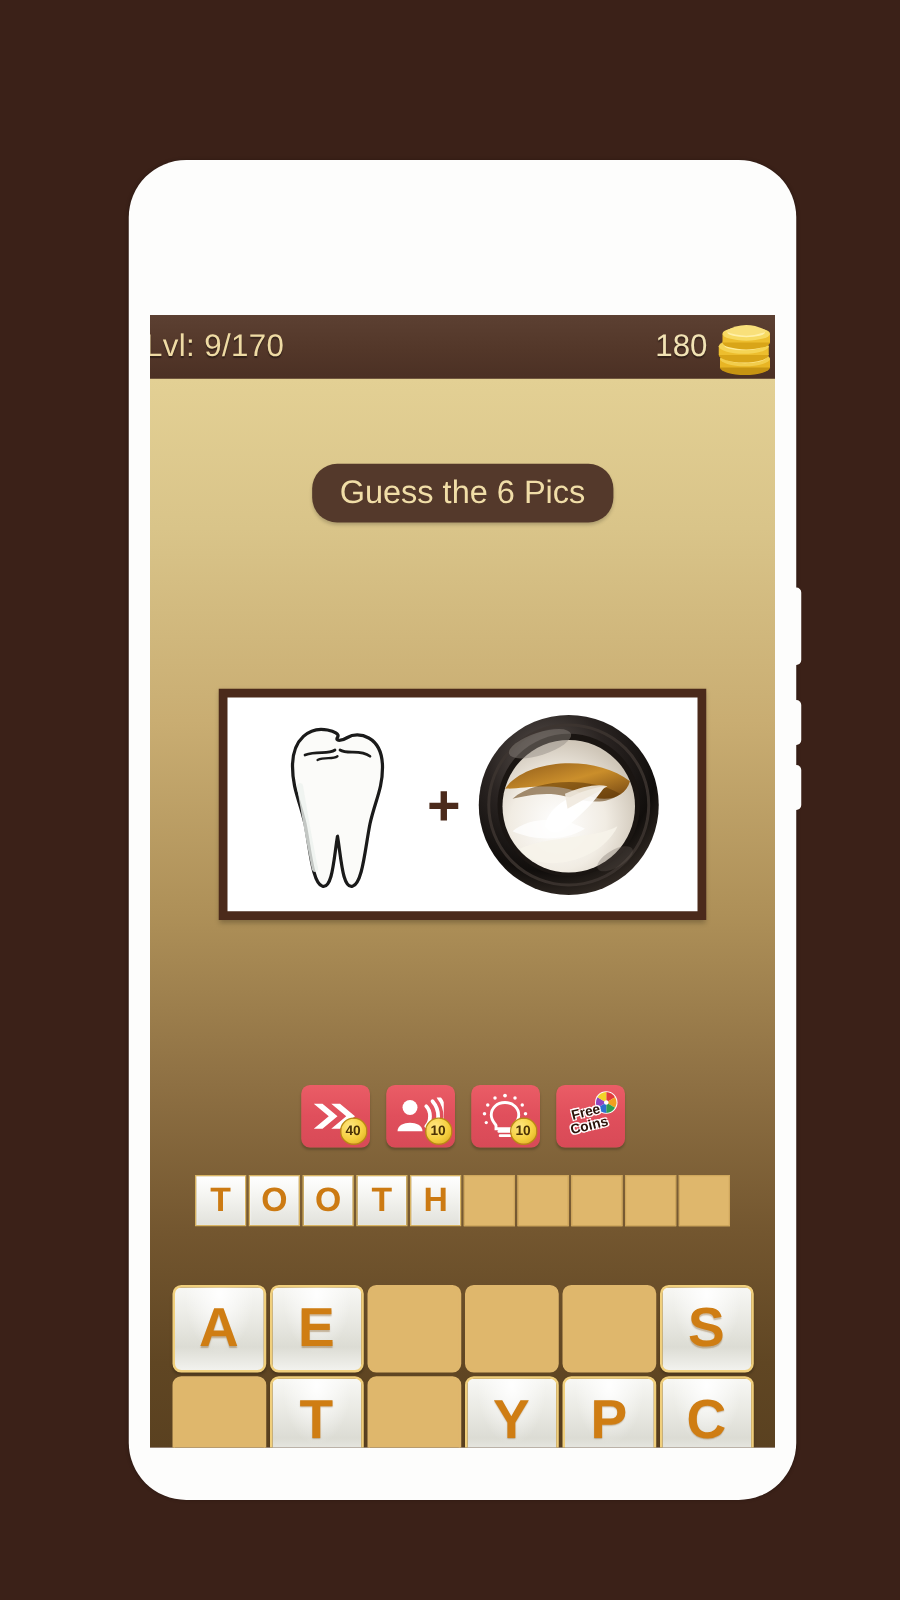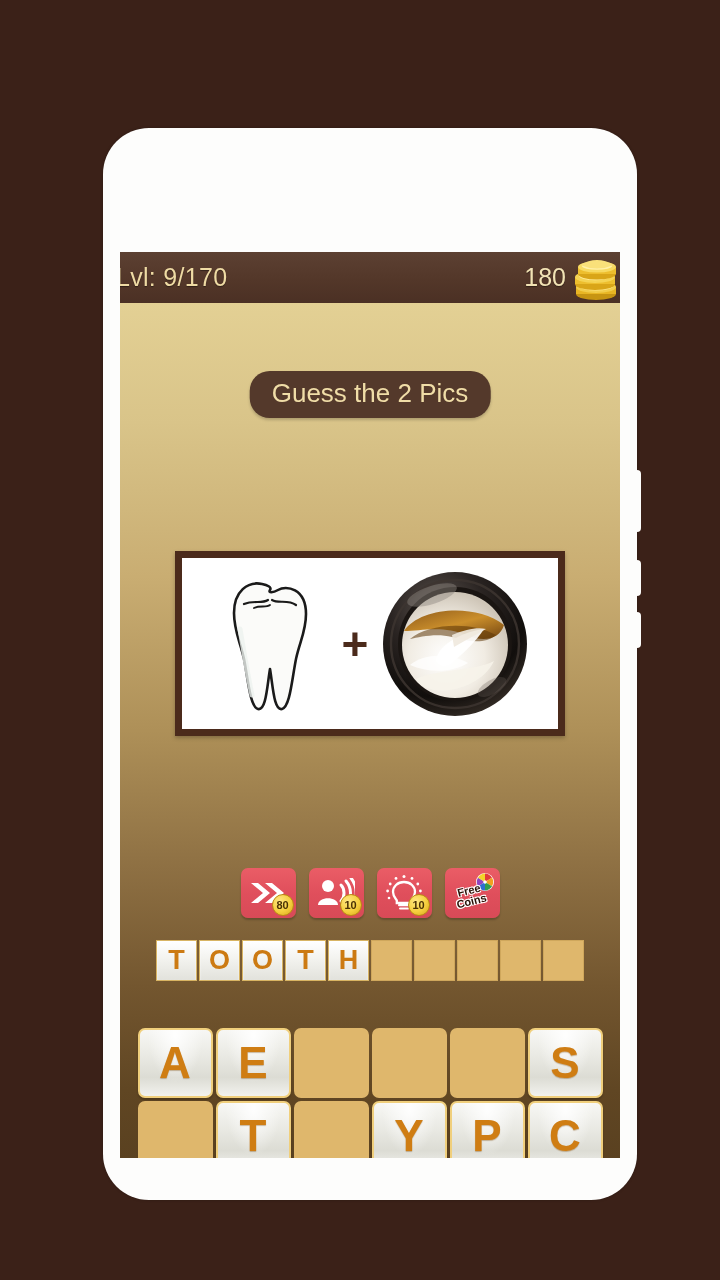--- a/index.html
+++ b/index.html
@@ -264,21 +264,21 @@
         <rect x="8" y="14" width="38" height="7" fill="#edbe2e"></rect>
         <ellipse cx="27" cy="14" rx="19" ry="5.5" fill="#f7da62"></ellipse>
         <ellipse cx="27" cy="13" rx="15" ry="3.8" fill="#fff0a8"></ellipse>
         <path d="M10 12 q17 -10 34 0 q-17 7 -34 0z" fill="#f9e07a"></path>
       </svg>
     </div>
   </div>
 
   <div id="play-field">
 
-    <div id="title-pill">Guess the 2 Pics</div>
+    <div id="title-pill">Guess the 6 Pics</div>
 
     <div id="puzzle-frame">
       <div id="puzzle-inner">
 
         <svg id="pic-tooth" viewBox="0 0 120 150">
           <path d="M24 44 C24 22 38 12 52 15 C57 16 62 18 60 21 C58 24 63 24 68 21
                    C76 16 96 19 96 45 C96 62 90 72 86 90 C82 110 80 138 72 140
                    C64 142 63 118 60 100 C57 118 56 142 48 140 C40 138 38 110 34 90
                    C30 72 24 62 24 44 Z" fill="#fbfbf9" stroke="#1a1a1a" stroke-width="2.6" stroke-linejoin="round"></path>
           <path d="M34 35 C44 31 52 35 58 31" fill="none" stroke="#1a1a1a" stroke-width="2.2" stroke-linecap="round"></path>
@@ -325,21 +325,21 @@
       </div>
     </div>
 
     <div id="powerup-row">
 
       <div class="powerup">
         <svg width="38" height="26" viewBox="0 0 38 26">
           <path d="M2 3 L14 13 L2 23 L9 23 L21 13 L9 3 Z" fill="#ffffff"></path>
           <path d="M16 3 L28 13 L16 23 L23 23 L35 13 L23 3 Z" fill="#ffffff"></path>
         </svg>
-        <span class="badge">80</span>
+        <span class="badge">40</span>
       </div>
 
       <div class="powerup">
         <svg width="38" height="30" viewBox="0 0 38 30">
           <circle cx="11" cy="8" r="6" fill="#ffffff"></circle>
           <path d="M1 27 C1 18 21 18 21 27 Z" fill="#ffffff"></path>
           <path d="M24 7 C28 11 28 19 24 23" fill="none" stroke="#ffffff" stroke-width="3" stroke-linecap="round"></path>
           <path d="M29 3 C35 10 35 20 29 27" fill="none" stroke="#ffffff" stroke-width="3" stroke-linecap="round"></path>
           <path d="M34 0 C41 9 41 21 34 30" fill="none" stroke="#ffffff" stroke-width="3" stroke-linecap="round"></path>
         </svg>

